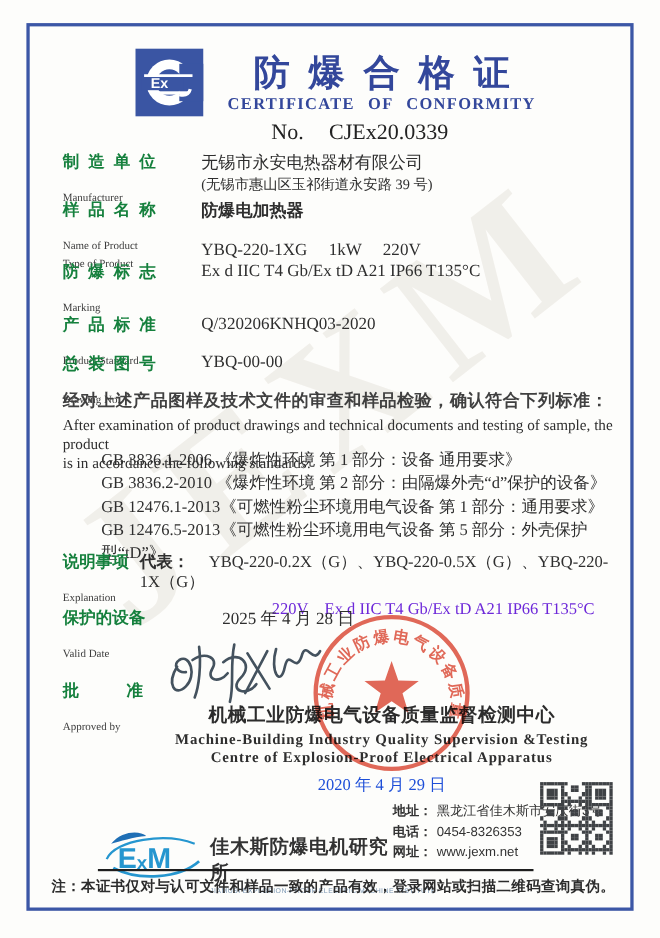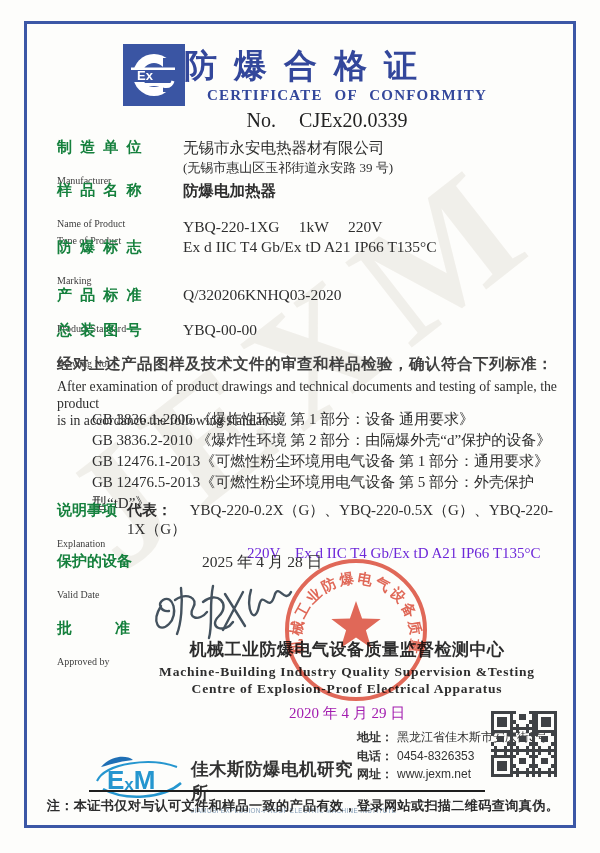--- a/index.html
+++ b/index.html
@@ -11,21 +11,21 @@
 
   .watermark { position:absolute; left:-10px; top:270px; width:620px; text-align:center;
     font-family:"Liberation Serif", serif; font-weight:bold; font-size:165px;
     letter-spacing:18px; color:#e9e6df; opacity:.6; transform:rotate(-38deg);
     pointer-events:none; z-index:0; }
 
   .abs { position:absolute; }
 
   
   .logo-ex { left:96px; top:20px; width:62px; height:62px; }
-  .title-cn { left:140px; top:20px; width:360px; 
+  .title-cn { left:140px; top:20px; width:360px; text-align:center;
     font-size:33px; font-weight:bold; color:#33479b; letter-spacing:17px; padding-left:17px; }
   .title-en { left:140px; top:63px; width:360px; text-align:center;
     font-family:"Liberation Serif", serif; font-weight:bold; font-size:15px;
     letter-spacing:1.2px; word-spacing:7px; color:#33479b; }
   .cert-no { left:120px; top:85px; width:360px; text-align:center;
     font-family:"Liberation Serif", serif; font-size:20px; color:#222; }
   .cert-no .num { margin-left:18px; }
 
   
   .frow { left:30px; width:500px; }
@@ -53,21 +53,21 @@
   .valid-row .fvalue { left:145px; }
   .appr-row { top:570px; }
   .appr-row .flabel-cn { letter-spacing:14px;margin-top:25px; }
   .signature { left:120px; top:556px; width:150px; height:68px; }
 
   
   .org-block { left:100px; top:614px; width:440px; text-align:center; z-index:2; }
   .org-cn { font-size:17px; font-weight:bold; color:#2c2c2c; letter-spacing:.5px; }
   .org-en { font-family:"Liberation Serif", serif; font-weight:bold; font-size:13.5px;
     color:#2e2e2e; letter-spacing:.8px; line-height:16.5px; margin-top:3px; }
-  .org-date { font-family:"Liberation Serif", serif; font-size:15px; color:#a21caf; margin-top:7px; }
+  .org-date { font-family:"Liberation Serif", serif; font-size:15px; color:#1d4ed8; margin-top:7px; }
   .stamp { left:256px; top:533px; width:146px; height:146px; opacity:.85; mix-blend-mode:multiply; z-index:3; }
 
   
   .f-logo { left:64px; top:727px; width:98px; height:50px; }
   .inst { left:164px; top:733px; width:170px; }
   .inst-cn { font-size:17.5px; font-weight:bold; color:#333; letter-spacing:.5px; }
   .inst-en { font-size:6.3px; color:#7e99b4; letter-spacing:.4px; margin-top:2px; white-space:nowrap; }
   .contact { left:330px; top:704px; width:190px; }
   .contact .crow { font-size:12px; line-height:18.5px; color:#333; white-space:nowrap; }
   .contact .clabel { font-weight:bold; margin-right:4px; }

